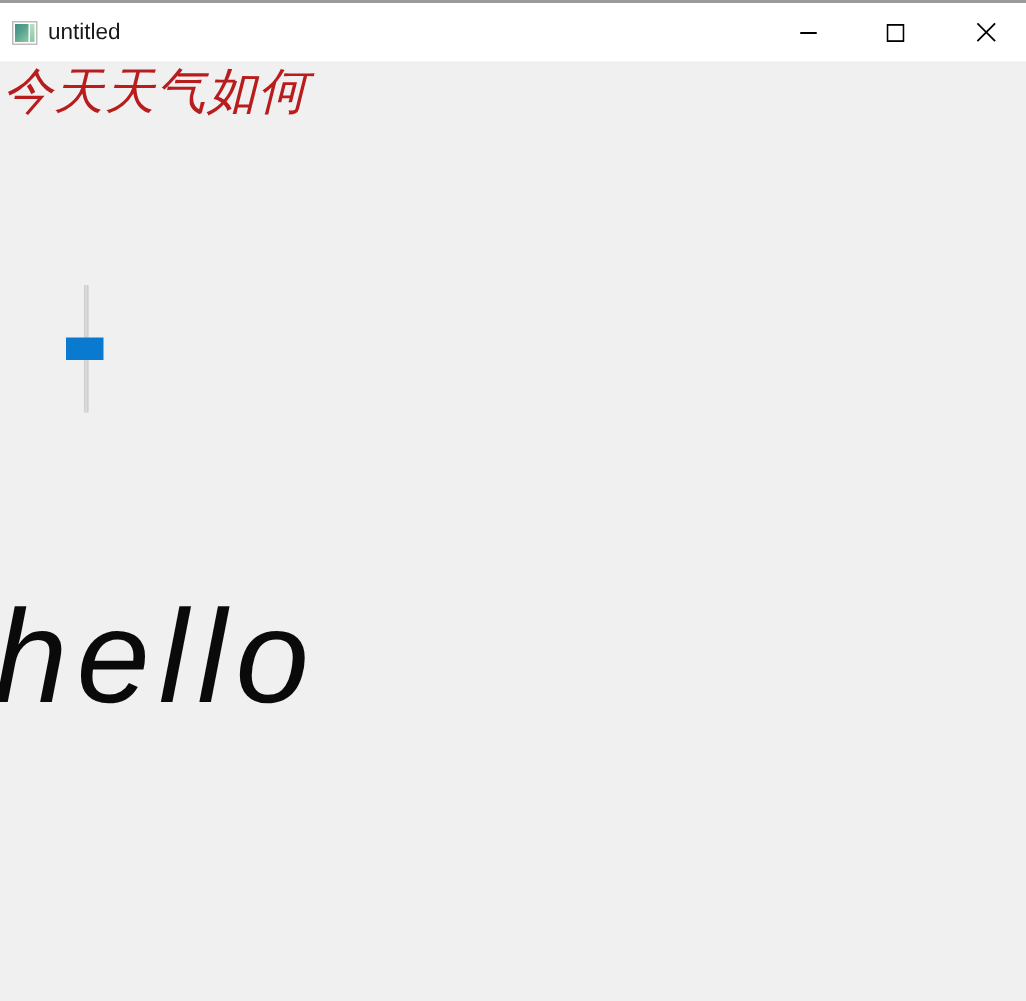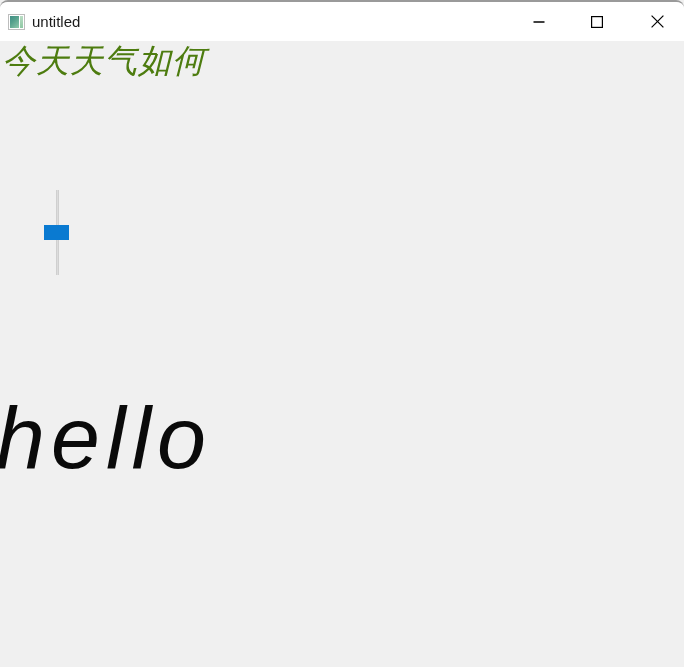--- a/index.html
+++ b/index.html
@@ -16,21 +16,20 @@
   }
 
   #app-window {
     position: relative;
     width: 684px;
     height: 667px;
     background: #f0f0f0;
     box-sizing: border-box;
     border-top: 2px solid #9a9a9a;
     overflow: hidden;
-    border-radius: 8px;
   }
 
   
   #title-bar {
     position: absolute;
     left: 0;
     top: 0;
     width: 684px;
     height: 39px;
     background: #ffffff;
@@ -110,21 +109,21 @@
 
   
   #cjk-heading {
     position: absolute;
     left: 2px;
     top: -2px;
     font-family: "DejaVu Serif", "Liberation Serif", serif;
     font-size: 33px;
     line-height: 44px;
     font-style: italic;
-    color: #4d7c0f;
+    color: #b91c1c;
     letter-spacing: 1px;
     white-space: nowrap;
   }
 
   
   #vertical-slider {
     position: absolute;
     left: 44px;
     top: 146px;
     width: 26px;

